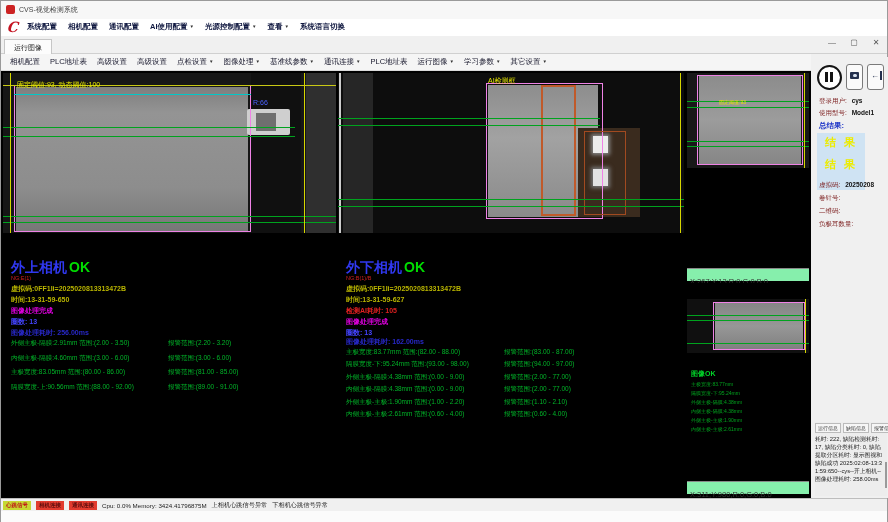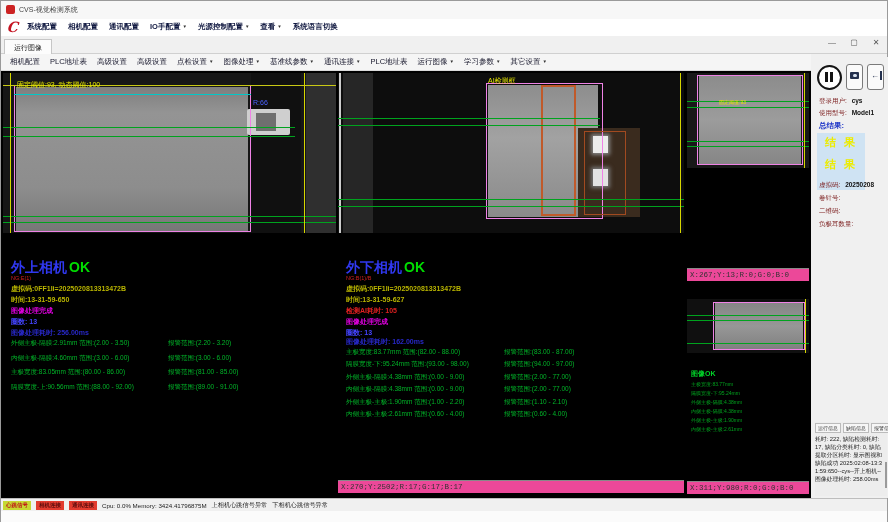--- a/index.html
+++ b/index.html
@@ -27,22 +27,22 @@
   .toolbar .ti { white-space:nowrap; }
 
   
   .content { position:absolute; left:0; top:70px; width:810px; height:427px; background:#000; }
   .view { position:absolute; background:#000; }
   .v-left   { left:2px;   top:2px;   width:333px; height:420px; }
   .v-mid    { left:337px; top:2px;   width:346px; height:420px; }
   .v-stop   { left:686px; top:2px;   width:122px; height:208px; }
   .v-sbot   { left:686px; top:212px; width:122px; height:211px; }
 
-  .caption { position:absolute; left:0; right:0; bottom:0; height:13px; background:#ec4899; border-top:1px solid #888;
-             font-family:Liberation Mono, monospace; font-size:7.5px; color:#333; padding:2px 0 0 3px; }
+  .caption { position:absolute; left:0; right:0; bottom:0; height:13px; background:#86efac; border-top:1px solid #888;
+             font-family:Liberation Sans, sans-serif; font-size:7.5px; color:#333; padding:8px 0 0 3px; }
 
   .imgarea { position:absolute; left:0; top:0; overflow:hidden; }
   .hline,.vline { position:absolute; }
 
   
   .li { width:333px; height:160px; background:#161616; }
   .li .part { position:absolute; left:13px; top:14px; width:232px; height:144px;
               background:linear-gradient(180deg,#7e7e7e 0%,#949494 18%,#8d8d8d 70%,#777 100%); }
   .li .bgdark { position:absolute; left:248px; top:0; width:50px; height:160px; background:#101010; }
   .li .bgcol  { position:absolute; left:303px; top:0; width:30px; height:160px; background:#2f2f2f; }
@@ -139,21 +139,21 @@
     <div class="appicon"></div>
     <div class="title">CVS-视觉检测系统</div>
   </div>
 
   <div class="menubar">
     <div class="logo">C</div>
     <div class="menu-items">
       <span class="mi">系统配置</span>
       <span class="mi">相机配置</span>
       <span class="mi">通讯配置</span>
-      <span class="mi"><span>IO手配置</span><span class="arr">▼</span></span>
+      <span class="mi"><span>AI使用配置</span><span class="arr">▼</span></span>
       <span class="mi"><span>光源控制配置</span><span class="arr">▼</span></span>
       <span class="mi"><span>查看</span><span class="arr">▼</span></span>
       <span class="mi">系统语言切换</span>
     </div>
   </div>
 
   <div class="tabrow">
     <div class="tab">运行图像</div>
     <div class="winctl">
       <span>—</span>
@@ -244,21 +244,20 @@
       <div class="oline c-blue" style="left:8px;top:255px;">圈数: 13</div>
       <div class="oline c-dblue" style="left:8px;top:264px;">图像处理耗时: 162.00ms</div>
       <div class="meas" style="top:275px;">
         <div class="row"><span>主极宽度:83.77mm 范围:(82.00 - 88.00)</span><span class="alarm">报警范围:(83.00 - 87.00)</span></div>
         <div class="row"><span>隔膜宽度-下:95.24mm 范围:(93.00 - 98.00)</span><span class="alarm">报警范围:(94.00 - 97.00)</span></div>
         <div class="row"><span>外侧主极-隔膜:4.38mm 范围:(0.00 - 9.00)</span><span class="alarm">报警范围:(2.00 - 77.00)</span></div>
         <div class="row"><span>内侧主极-隔膜:4.38mm 范围:(0.00 - 9.00)</span><span class="alarm">报警范围:(2.00 - 77.00)</span></div>
         <div class="row"><span>外侧主极-主极:1.90mm 范围:(1.00 - 2.20)</span><span class="alarm">报警范围:(1.10 - 2.10)</span></div>
         <div class="row"><span>内侧主极-主极:2.61mm 范围:(0.60 - 4.00)</span><span class="alarm">报警范围:(0.60 - 4.00)</span></div>
       </div>
-      <div class="caption">X:270;Y:2502;R:17;G:17;B:17</div>
     </div>
 
     <div class="view v-stop">
       <div class="imgarea sti">
         <div class="part"></div>
         <div class="pink"></div>
         <div class="hline g" style="left:0;top:28px;width:122px;"></div>
         <div class="hline g" style="left:0;top:34px;width:122px;"></div>
         <div class="hline g" style="left:0;top:68px;width:122px;"></div>
         <div class="hline g" style="left:0;top:73px;width:122px;"></div>

